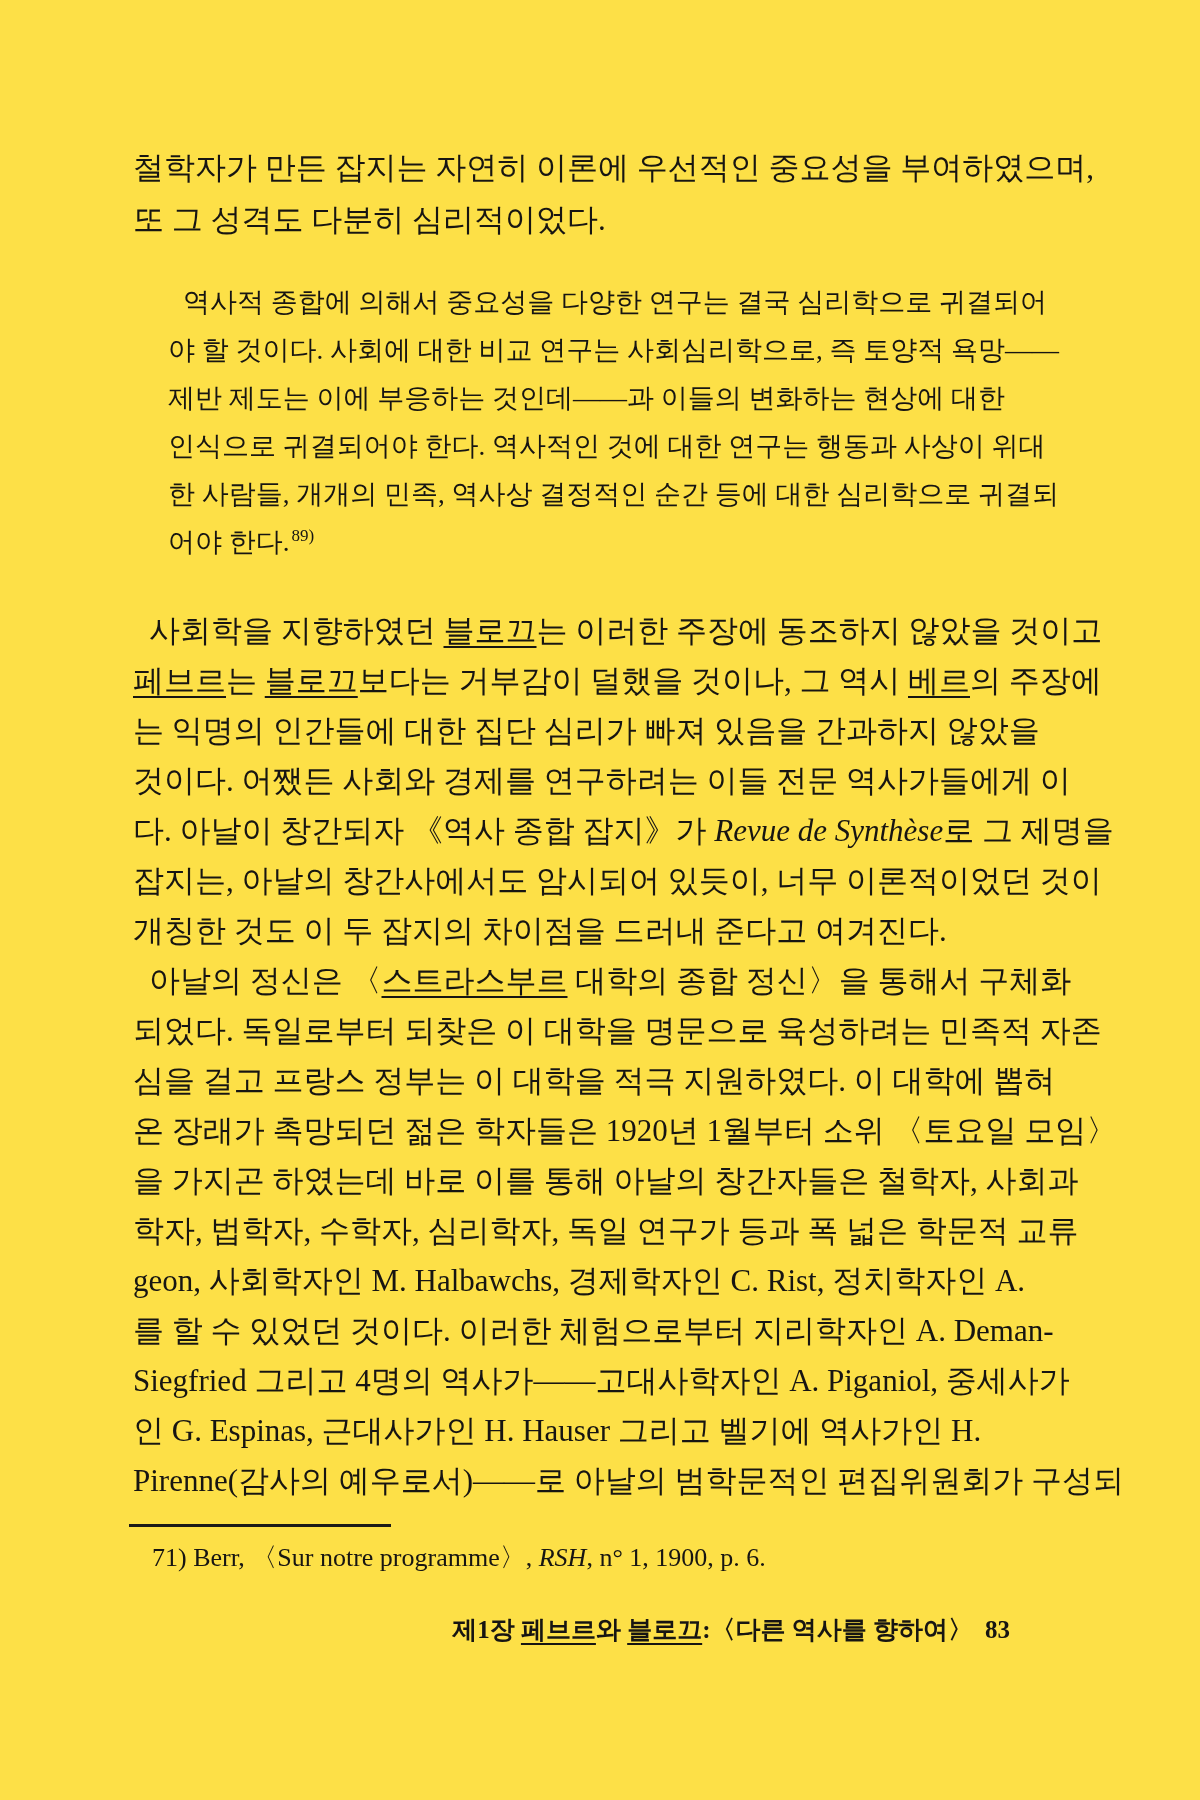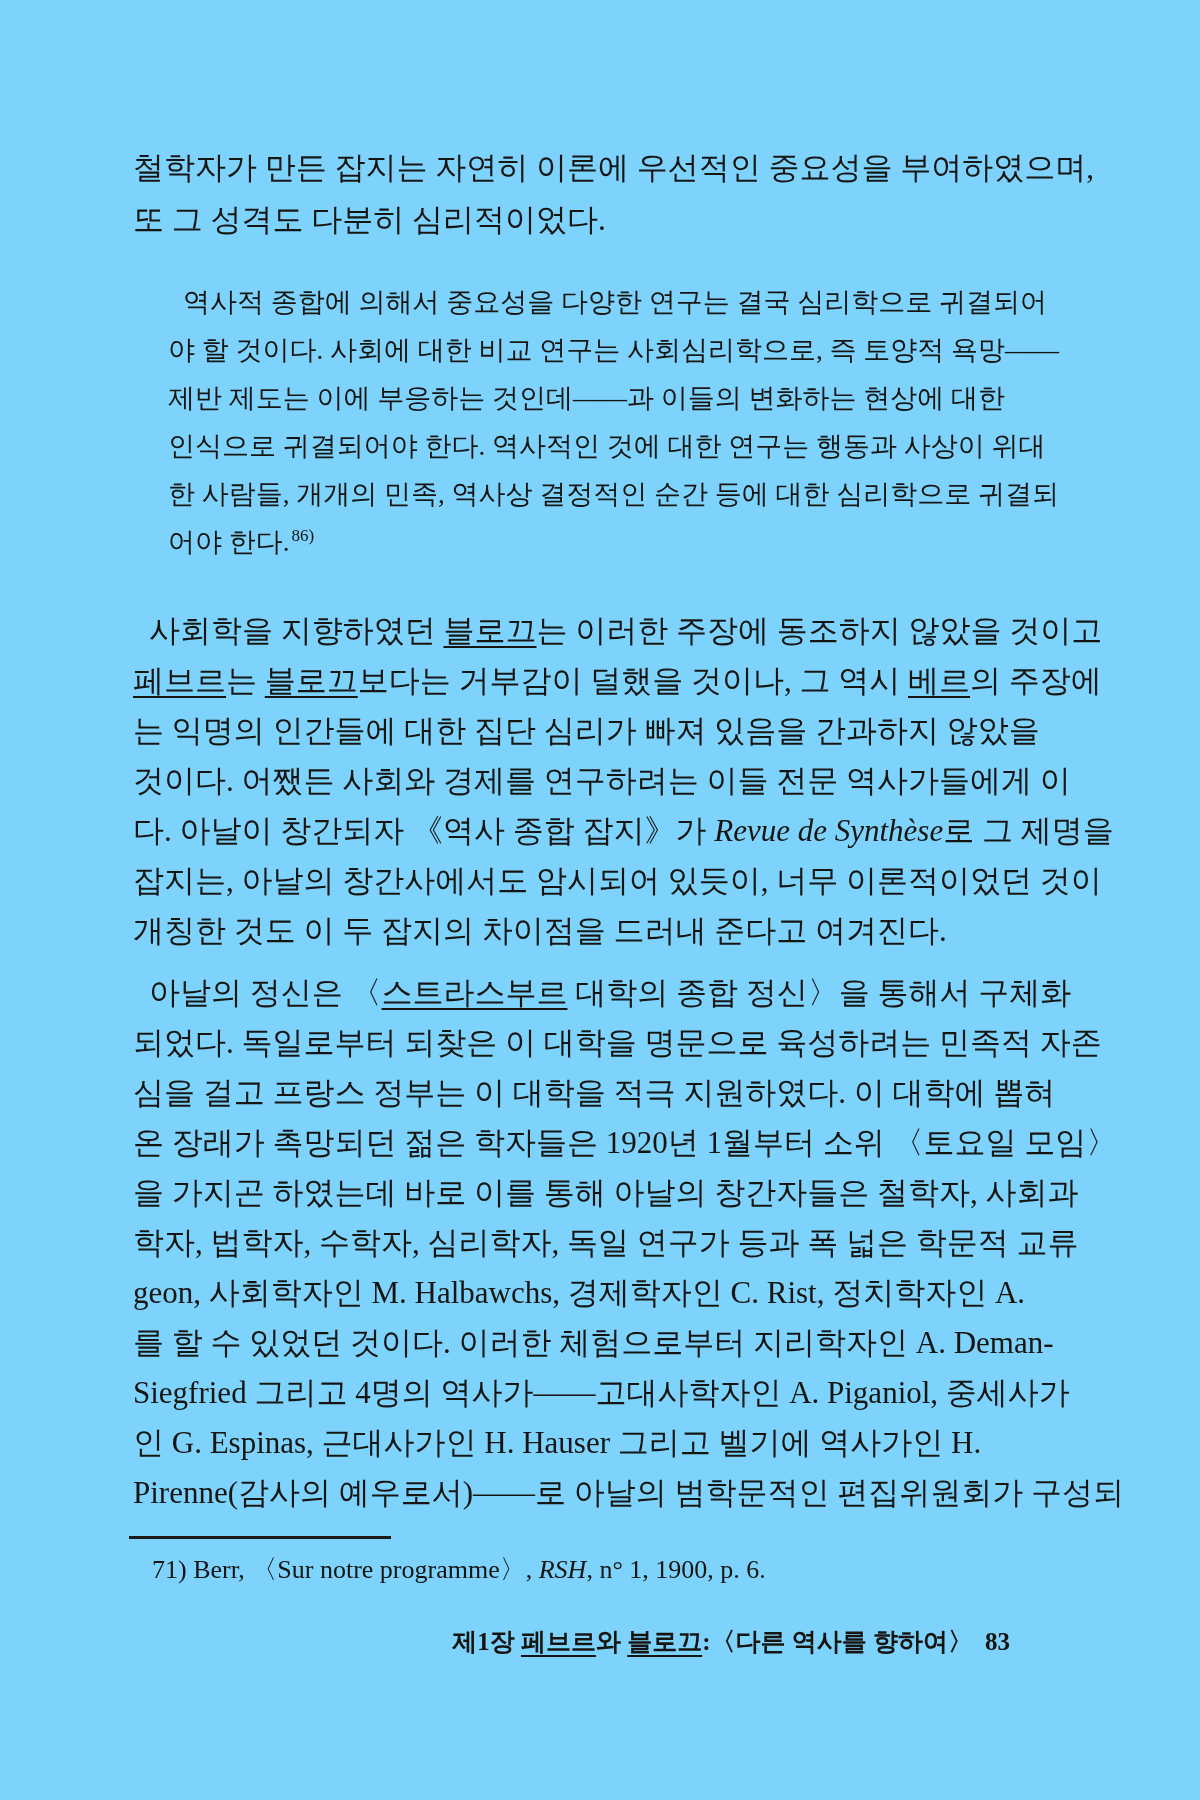--- a/index.html
+++ b/index.html
@@ -4,21 +4,21 @@
 <style>
   html, body {
     margin: 0;
     padding: 0;
     background: #fbfaf6;
   }
   .page {
     position: relative;
     width: 1200px;
     height: 1800px;
-    background: #7dd3fc;
+    background: #fde047;
     overflow: hidden;
     font-family: "Liberation Serif", "DejaVu Serif", serif;
     color: #171512;
   }
   .text-block {
     padding: 142px 0 0 133px;
   }
   .line {
     display: block;
     white-space: nowrap;
@@ -32,21 +32,21 @@
     line-height: 50px;
     height: 50px;
   }
   .para {
     margin: 0;
   }
   .para.body {
     margin-top: 40px;
   }
   .para.body.cont {
-    margin-top: 12px;
+    margin-top: 0;
   }
   .indent {
     text-indent: 16px;
   }
   .quote {
     margin: 32px 0 0 35px;
     padding: 0;
   }
   .quote .line {
     font-size: 27px;
@@ -109,21 +109,21 @@
       <span class="line">철학자가 만든 잡지는 자연히 이론에 우선적인 중요성을 부여하였으며,</span>
       <span class="line">또 그 성격도 다분히 심리적이었다.</span>
     </p>
 
     <blockquote class="quote">
       <span class="line indent">역사적 종합에 의해서 중요성을 다양한 연구는 결국 심리학으로 귀결되어</span>
       <span class="line">야 할 것이다. 사회에 대한 비교 연구는 사회심리학으로, 즉 토양적 욕망——</span>
       <span class="line">제반 제도는 이에 부응하는 것인데——과 이들의 변화하는 현상에 대한</span>
       <span class="line">인식으로 귀결되어야 한다. 역사적인 것에 대한 연구는 행동과 사상이 위대</span>
       <span class="line">한 사람들, 개개의 민족, 역사상 결정적인 순간 등에 대한 심리학으로 귀결되</span>
-      <span class="line"><span>어야 한다.</span><sup class="fn-ref">86)</sup></span>
+      <span class="line"><span>어야 한다.</span><sup class="fn-ref">89)</sup></span>
     </blockquote>
 
     <p class="para body">
       <span class="line indent"><span>사회학을 지향하였던 </span><span class="u">블로끄</span><span>는 이러한 주장에 동조하지 않았을 것이고</span></span>
       <span class="line"><span class="u">페브르</span><span>는 </span><span class="u">블로끄</span><span>보다는 거부감이 덜했을 것이나, 그 역시 </span><span class="u">베르</span><span>의 주장에</span></span>
       <span class="line">는 익명의 인간들에 대한 집단 심리가 빠져 있음을 간과하지 않았을</span>
       <span class="line">것이다. 어쨌든 사회와 경제를 연구하려는 이들 전문 역사가들에게 이</span>
       <span class="line"><span>다. 아날이 창간되자 《역사 종합 잡지》가 </span><span class="it">Revue de Synthèse</span><span>로 그 제명을</span></span>
       <span class="line">잡지는, 아날의 창간사에서도 암시되어 있듯이, 너무 이론적이었던 것이</span>
       <span class="line">개칭한 것도 이 두 잡지의 차이점을 드러내 준다고 여겨진다.</span>

